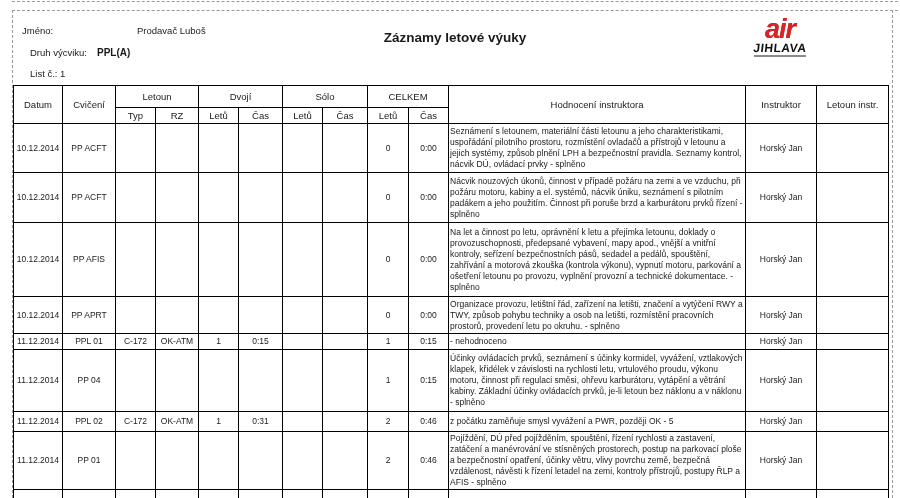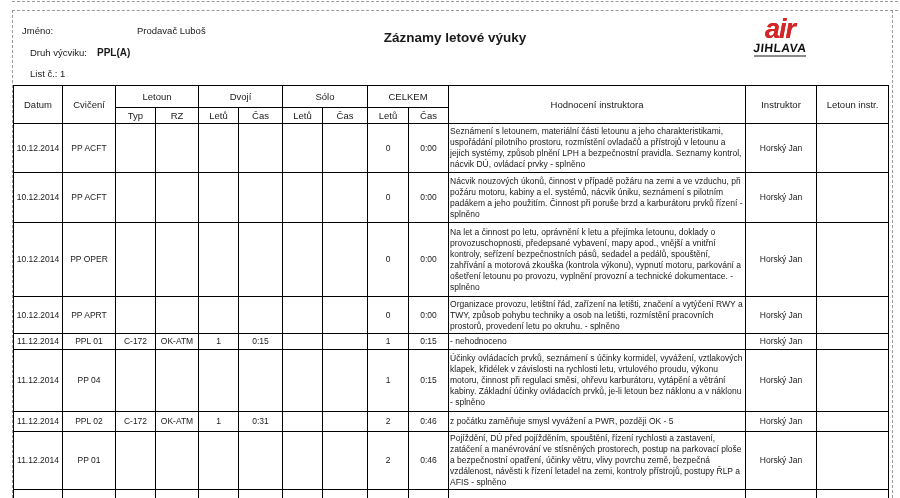--- a/index.html
+++ b/index.html
@@ -150,21 +150,21 @@
         <td class="col-solo_letu"></td>
         <td class="col-solo_cas"></td>
         <td class="col-celkem_letu">0</td>
         <td class="col-celkem_cas">0:00</td>
         <td class="col-hodnoceni">Nácvik nouzových úkonů, činnost v případě požáru na zemi a ve vzduchu, při požáru motoru, kabiny a el. systémů, nácvik úniku, seznámení s pilotním padákem a jeho použitím. Činnost při poruše brzd a karburátoru prvků řízení - splněno</td>
         <td class="col-instruktor">Horský Jan</td>
         <td class="col-podpis"></td>
       </tr>
       <tr>
         <td class="col-datum">10.12.2014</td>
-        <td class="col-cviceni">PP OPER</td>
+        <td class="col-cviceni">PP AFIS</td>
         <td class="col-typ"></td>
         <td class="col-rz"></td>
         <td class="col-dvoji_letu"></td>
         <td class="col-dvoji_cas"></td>
         <td class="col-solo_letu"></td>
         <td class="col-solo_cas"></td>
         <td class="col-celkem_letu">0</td>
         <td class="col-celkem_cas">0:00</td>
         <td class="col-hodnoceni">Na let a činnost po letu, oprávnění k letu a přejímka letounu, doklady o provozuschopnosti, předepsané vybavení, mapy apod., vnější a vnitřní kontroly, seřízení bezpečnostních pásů, sedadel a pedálů, spouštění, zahřívání a motorová zkouška (kontrola výkonu), vypnutí motoru, parkování a ošetření letounu po provozu, vyplnění provozní a technické dokumentace. - splněno</td>
         <td class="col-instruktor">Horský Jan</td>

